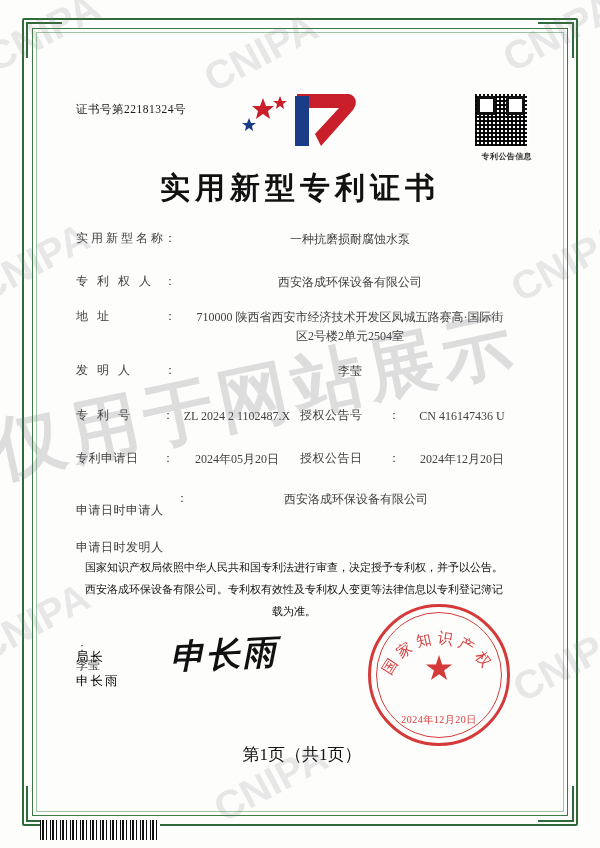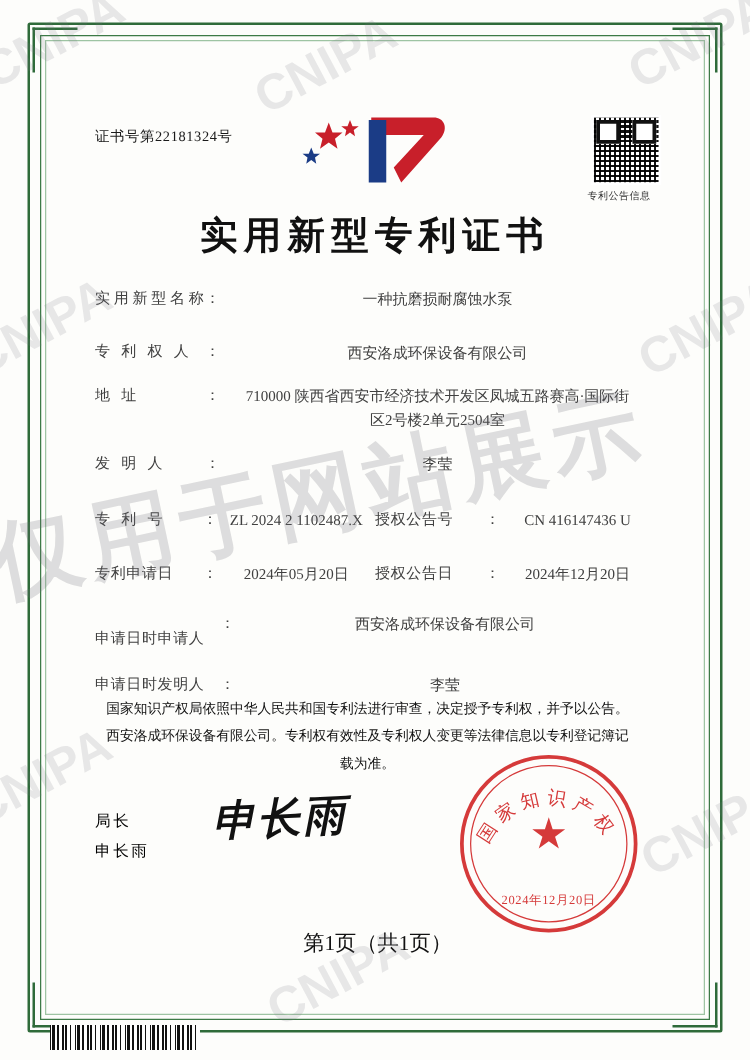--- a/index.html
+++ b/index.html
@@ -51,21 +51,21 @@
     font-size:11.5px;color:#1a1a1a;letter-spacing:.5px;
   }
 
   
   .logo{
     position:absolute;left:50%;top:8px;transform:translateX(-50%);
     width:130px;height:64px;
   }
   .qr-wrap{
     position:absolute;right:8px;top:12px;
-    width:62px;text-align:left;
+    width:62px;text-align:right;font-weight:bold;
   }
   .qr{
     width:52px;height:52px;margin:0 auto;
     background:
       repeating-linear-gradient(90deg,#111 0 2px,#fff 2px 4px),
       repeating-linear-gradient(0deg,#111 0 2px,#fff 2px 4px);
     background-blend-mode:multiply;
     border:2px solid #fff;
     position:relative;
   }
@@ -276,21 +276,21 @@
           <span class="val">2024年12月20日</span>
         </div>
       </div>
 
       <div class="row" style="margin-top:22px;">
         <span class="lab tight" style="width:100px;flex:0 0 100px;margin-top:12px;">申请日时申请人</span>
         <span class="colon">：</span>
         <span class="val">西安洛成环保设备有限公司</span>
       </div>
 
-      <div class="row" style="margin-top:20px;">
+      <div class="row" style="margin-top:20px;flex-direction:column;">
         <span class="lab tight" style="width:100px;flex:0 0 100px;">申请日时发明人</span>
         <span class="colon">：</span>
         <span class="val">李莹</span>
       </div>
 
     </div>
 
     <div class="para">
       <div class="p1">国家知识产权局依照中华人民共和国专利法进行审查，决定授予专利权，并予以公告。</div>
       <div>西安洛成环保设备有限公司。专利权有效性及专利权人变更等法律信息以专利登记簿记载为准。</div>

